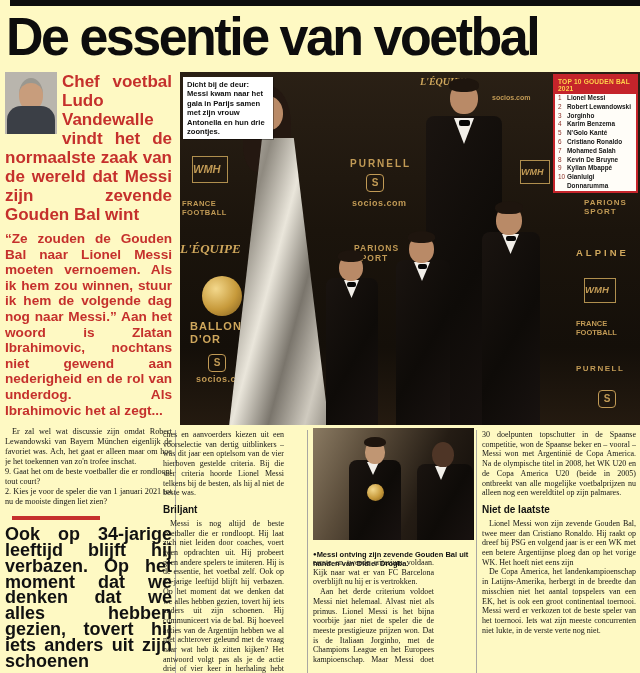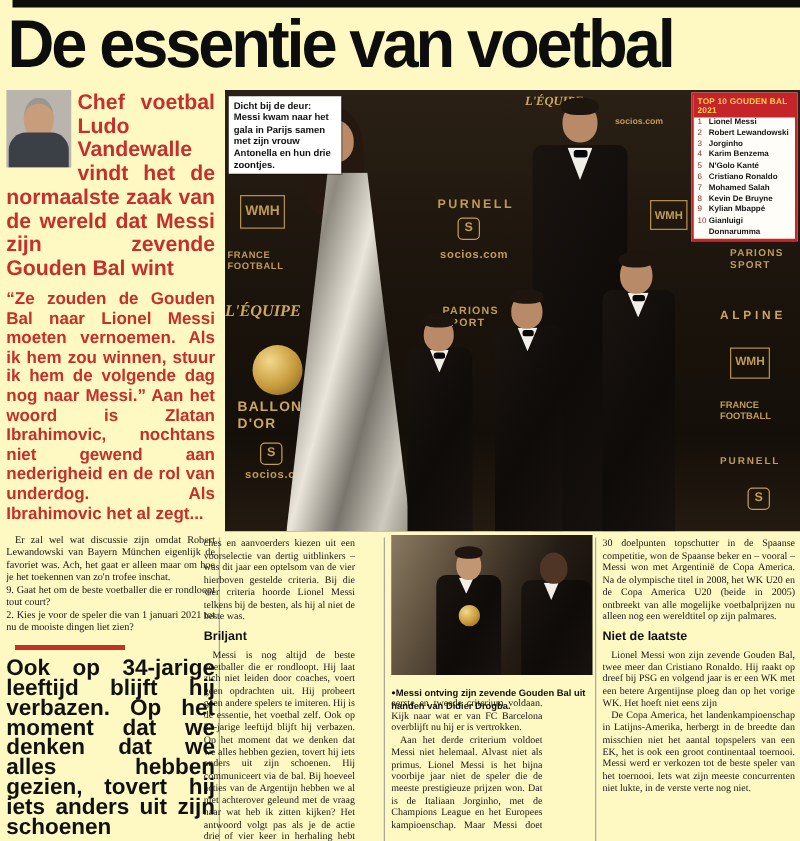--- a/index.html
+++ b/index.html
@@ -18,21 +18,21 @@
   .standfirst{margin:0 0 7px 0;font-size:17px;line-height:19px;font-weight:bold;color:#c5302c;text-align:justify;}
   .leadquote{margin:0 0 9px 0;font-size:13.6px;line-height:15.6px;font-weight:bold;color:#c5302c;text-align:justify;}
   .body{margin:0;font-family:"Liberation Serif",serif;font-size:8.2px;line-height:10px;text-align:justify;color:#151515;}
   .body.indent{text-indent:7px;}
   .redrule{width:88px;height:4px;background:#c5302c;margin:9px 0 7px 7px;}
   .pullquote{margin:0 0 8px 0;font-size:18px;line-height:15.8px;font-weight:bold;color:#111;text-align:justify;}
   
   .mainphoto{position:absolute;left:180px;top:72px;width:460px;height:353px;overflow:hidden;
     background:linear-gradient(180deg,#2a2015 0%,#1b140c 45%,#140f09 78%,#241a10 100%);}
   .logo{position:absolute;color:#c19a55;font-weight:bold;z-index:1;line-height:1.15;}
-  .logo.boxed{border:1px solid #b08f4e;text-align:center;padding:6px 0;}
+  .logo.boxed{border:1px solid #b08f4e;text-align:left;padding:6px 0;font-style:italic;}
   .lg0{left:12px;top:84px;width:34px;font-size:11px;}
   .lg1{left:2px;top:128px;width:50px;font-size:7.5px;letter-spacing:.5px;}
   .lg2{left:0;top:170px;font-size:13px;font-family:"Liberation Serif",serif;font-style:italic;color:#cfa75c;}
   .lg3{left:10px;top:248px;width:68px;font-size:11px;letter-spacing:1px;color:#cfa75c;}
   .ball-gold{position:absolute;left:22px;top:204px;width:40px;height:40px;border-radius:50%;z-index:1;
     background:radial-gradient(circle at 35% 32%,#f3d88c,#c79a3b 55%,#7c5a1c);}
   .lg4{left:16px;top:302px;font-size:9px;letter-spacing:.5px;}
   .lg5{left:170px;top:86px;font-size:10px;letter-spacing:2px;}
   .lg6{left:172px;top:126px;font-size:9px;letter-spacing:.5px;}
   .lg7{left:174px;top:172px;width:52px;font-size:8.5px;letter-spacing:1px;}

